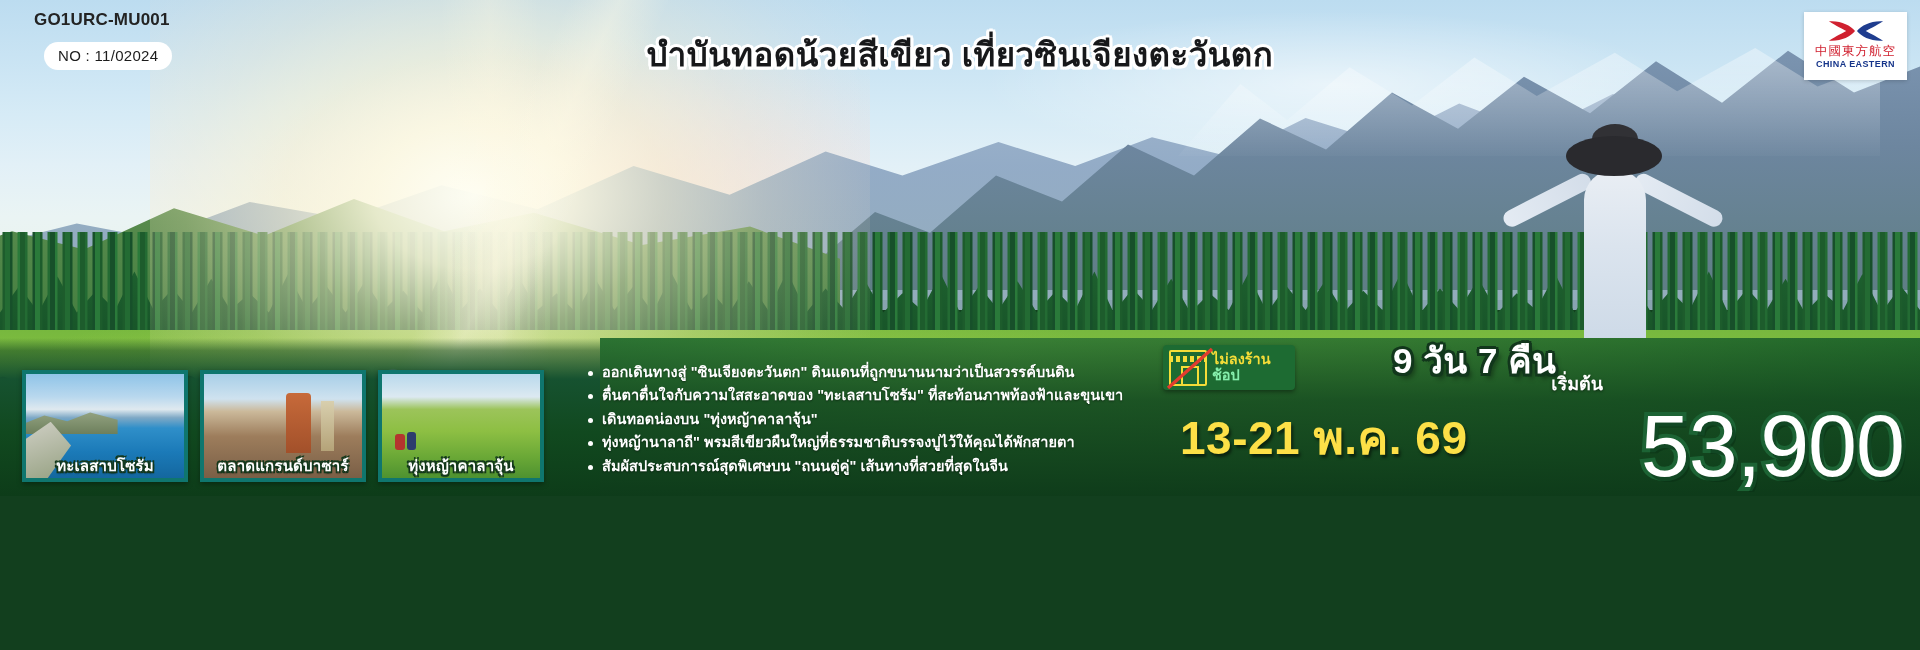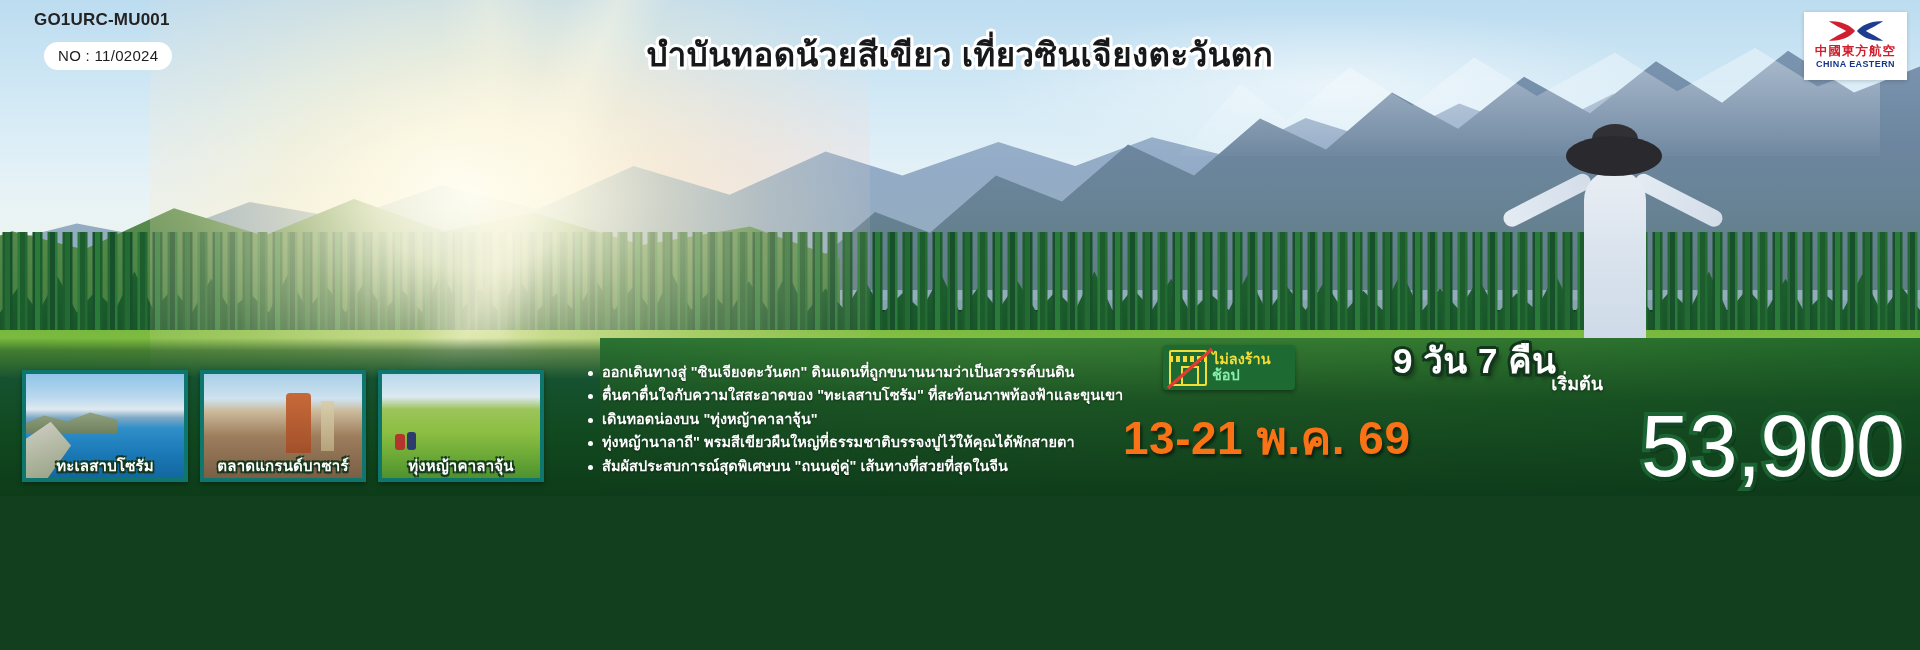--- a/index.html
+++ b/index.html
@@ -180,21 +180,21 @@
   
   .airline-logo {
     position: absolute; right: 13px; top: 12px;
     width: 103px; height: 68px; background: #ffffff;
     box-shadow: 0 1px 4px rgba(0,0,0,.18);
     display: flex; flex-direction: column; align-items: center; justify-content: flex-start;
     padding-top: 6px;
   }
   .airline-mark { width: 62px; height: 26px; }
   .airline-cn {
-    font-size: 12.5px; color: #d0202f; font-weight: bold;
+    font-size: 12.5px; color: #d0202f; font-weight: normal;
     letter-spacing: 1px; margin-top: 1px; line-height: 1;
   }
   .airline-en {
     font-size: 9px; color: #16358a; font-weight: bold;
     letter-spacing: .4px; margin-top: 2px; line-height: 1;
   }
 
   
   .subtitle {
     position: absolute; left: 0; right: 0; top: 28px;
@@ -302,22 +302,22 @@
     letter-spacing: .5px;
     text-shadow:
       -2.5px -2.5px 0 #12371c, 2.5px -2.5px 0 #12371c,
       -2.5px 2.5px 0 #12371c, 2.5px 2.5px 0 #12371c,
       0 3px 0 #12371c, 3px 0 0 #12371c, -3px 0 0 #12371c, 0 -3px 0 #12371c,
       4px 5px 5px rgba(0,0,0,.45);
   }
 
   
   .date-text {
-    position: absolute; left: 1123px; bottom: 22px;
-    font-size: 46px; font-weight: bold; color: #f97316;
+    position: absolute; left: 1180px; bottom: 22px;
+    font-size: 46px; font-weight: bold; color: #fde047;
     letter-spacing: .5px;
     text-shadow: 2px 3px 3px rgba(0,0,0,.5);
   }
 
   
   .price-from {
     position: absolute; right: 317px; bottom: 98px;
     font-size: 18px; font-weight: bold; color: #ffffff;
     text-shadow: 0 1px 3px rgba(0,0,0,.55);
   }

